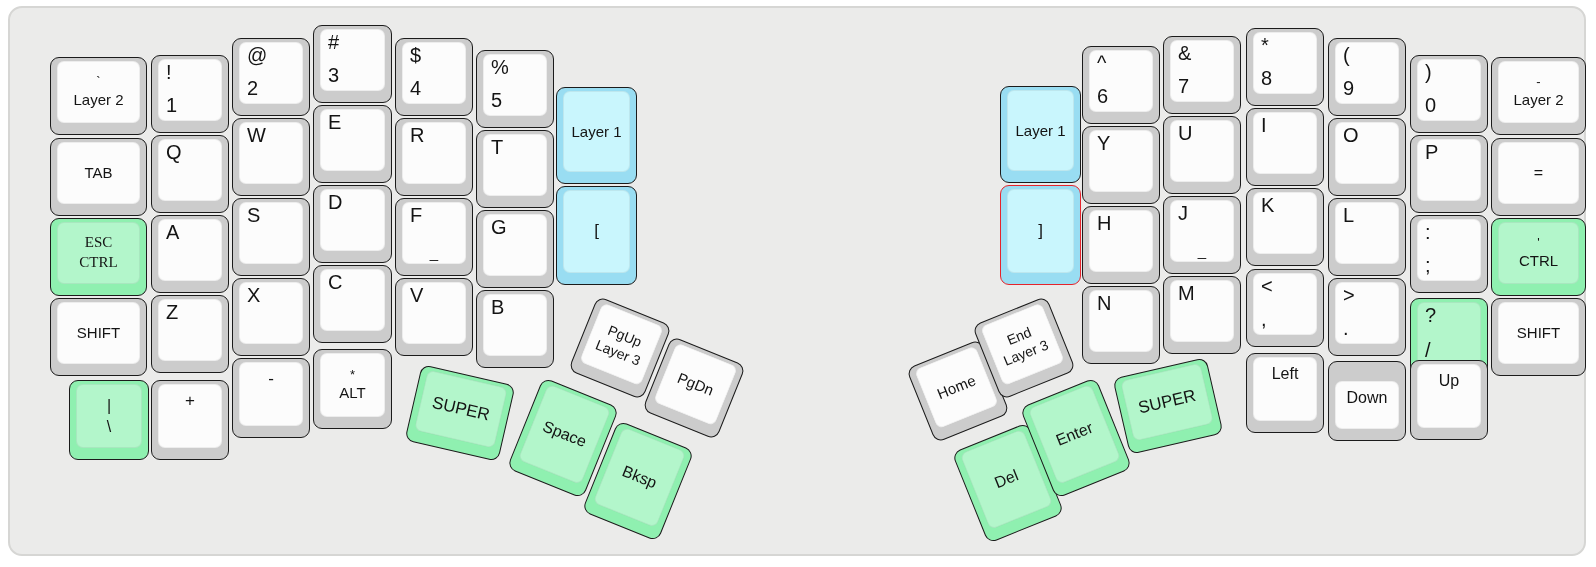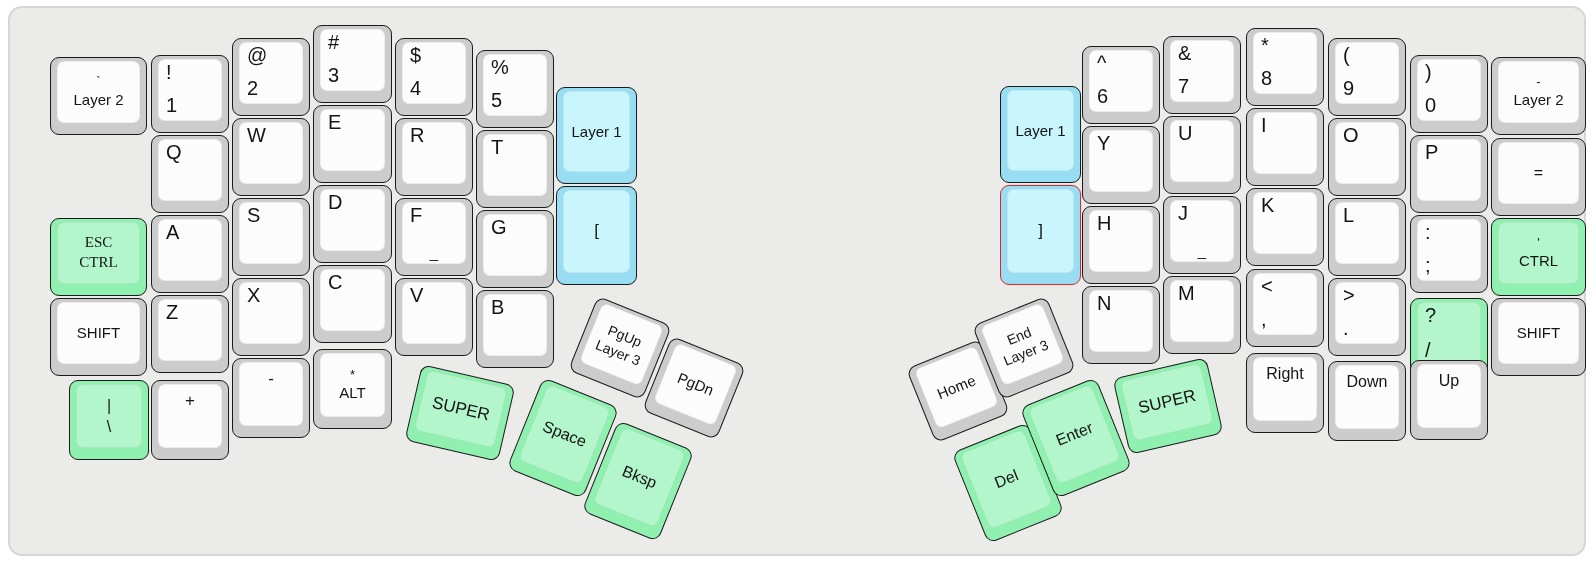--- a/index.html
+++ b/index.html
@@ -26,20 +26,25 @@
 </head>
 <body>
 
 <div class="panel" style="background: rgb(235, 235, 234); border-color: rgb(214, 214, 212);">
     <div class="key v-center" style="left: 40px; top: 49px; width: 97px; height: 78px; background: rgb(204, 204, 204); border-color: rgb(27, 27, 27);">
       <div class="keytop" style="background: rgb(252, 252, 252); font-size: 15px;">
         <span class="lbl small">`</span>
         <span class="lbl">Layer 2</span>
       </div>
     </div>
+    <div class="key v-center" style="left: 40px; top: 130px; width: 97px; height: 78px; background: rgb(204, 204, 204); border-color: rgb(27, 27, 27);">
+      <div class="keytop" style="background: rgb(252, 252, 252); font-size: 15px;">
+        <span class="lbl">TAB</span>
+      </div>
+    </div>
     <div class="key v-center" style="left: 40px; top: 210px; width: 97px; height: 78px; background: rgb(143, 240, 176); border-color: rgb(27, 27, 27);">
       <div class="keytop" style="background: rgb(179, 246, 203); font-size: 15px; font-family: Liberation Serif, serif;">
         <span class="lbl">ESC</span>
         <span class="lbl">CTRL</span>
       </div>
     </div>
     <div class="key v-center" style="left: 40px; top: 290px; width: 97px; height: 78px; background: rgb(204, 204, 204); border-color: rgb(27, 27, 27);">
       <div class="keytop" style="background: rgb(252, 252, 252); font-size: 15px;">
         <span class="lbl">SHIFT</span>
       </div>
@@ -278,21 +283,21 @@
       </div>
     </div>
     <div class="key v-tl" style="left: 1236px; top: 261px; width: 78px; height: 78px; background: rgb(204, 204, 204); border-color: rgb(27, 27, 27);">
       <div class="keytop" style="background: rgb(252, 252, 252);">
         <span class="lbl">&lt;</span>
         <span class="lbl">,</span>
       </div>
     </div>
     <div class="key v-ct" style="left: 1236px; top: 345px; width: 78px; height: 80px; background: rgb(204, 204, 204); border-color: rgb(27, 27, 27);">
       <div class="keytop" style="background: rgb(252, 252, 252); font-size: 16px;">
-        <span class="lbl">Right</span>
+        <span class="lbl">Left</span>
       </div>
     </div>
     <div class="key v-tl" style="left: 1318px; top: 30px; width: 78px; height: 78px; background: rgb(204, 204, 204); border-color: rgb(27, 27, 27);">
       <div class="keytop" style="background: rgb(252, 252, 252);">
         <span class="lbl">(</span>
         <span class="lbl">9</span>
       </div>
     </div>
     <div class="key v-tl" style="left: 1318px; top: 110px; width: 78px; height: 78px; background: rgb(204, 204, 204); border-color: rgb(27, 27, 27);">
       <div class="keytop" style="background: rgb(252, 252, 252);">
@@ -304,21 +309,21 @@
         <span class="lbl">L</span>
       </div>
     </div>
     <div class="key v-tl" style="left: 1318px; top: 270px; width: 78px; height: 78px; background: rgb(204, 204, 204); border-color: rgb(27, 27, 27);">
       <div class="keytop" style="background: rgb(252, 252, 252);">
         <span class="lbl">&gt;</span>
         <span class="lbl">.</span>
       </div>
     </div>
     <div class="key v-ct" style="left: 1318px; top: 353px; width: 78px; height: 80px; background: rgb(204, 204, 204); border-color: rgb(27, 27, 27);">
-      <div class="keytop" style="background: rgb(252, 252, 252); font-size: 16px;">
+      <div class="keytop" style="background: rgb(252, 252, 252); font-size: 16px; margin-top: 16px;">
         <span class="lbl">Down</span>
       </div>
     </div>
     <div class="key v-tl" style="left: 1400px; top: 47px; width: 78px; height: 78px; background: rgb(204, 204, 204); border-color: rgb(27, 27, 27);">
       <div class="keytop" style="background: rgb(252, 252, 252);">
         <span class="lbl">)</span>
         <span class="lbl">0</span>
       </div>
     </div>
     <div class="key v-tl" style="left: 1400px; top: 127px; width: 78px; height: 78px; background: rgb(204, 204, 204); border-color: rgb(27, 27, 27);">

